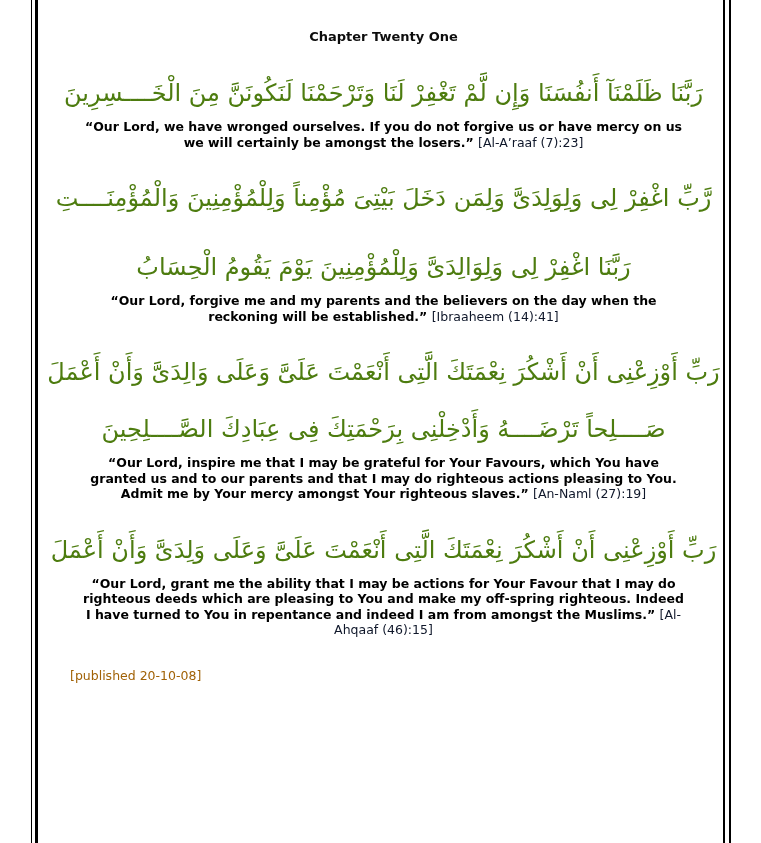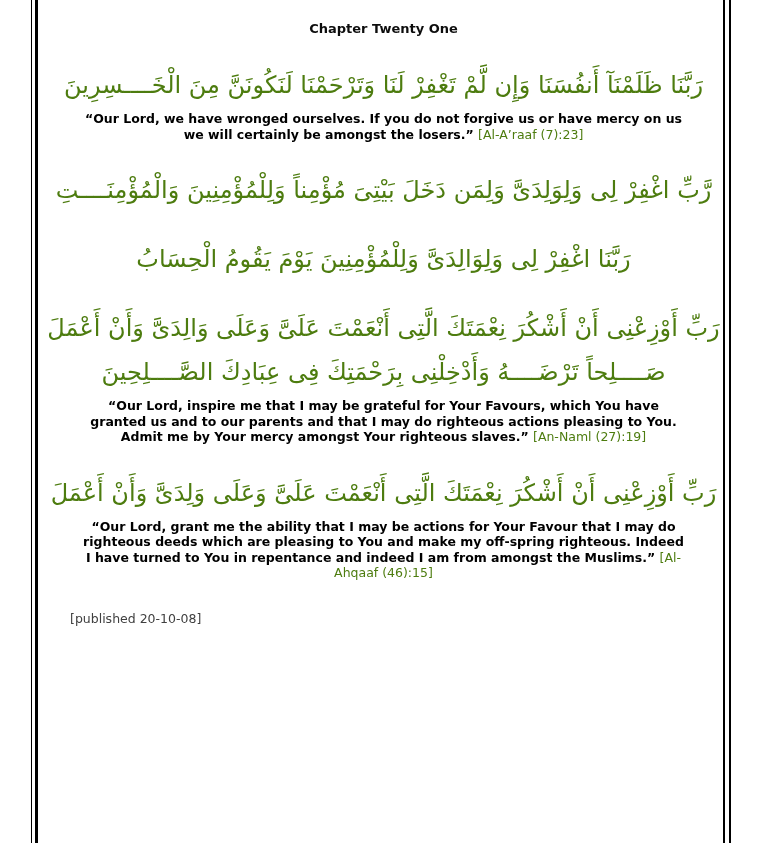--- a/index.html
+++ b/index.html
@@ -23,61 +23,61 @@
   }
   .l-outer { left: 31px; width: 1px; }
   .l-inner { left: 35px; width: 3px; }
   .r-inner { left: 723px; width: 2px; }
   .r-outer { left: 729px; width: 2px; }
 
   .content {
     position: absolute;
     left: 40px;
     right: 34px;
-    top: 8px;
+    top: 16px;
   }
   .title {
     margin-top: 12px;
     text-align: center;
     font-size: 13px;
     font-weight: bold;
     line-height: 17px;
     color: #0d0d0d;
   }
   .section .arabic {
     margin-top: 27px;
     text-align: center;
     direction: rtl;
     unicode-bidi: embed;
     font-size: 24px;
     line-height: 42px;
     color: #4d7c0f;
     font-family: "DejaVu Sans", sans-serif;
   }
   .section .arabic + .arabic {
-    margin-top: 2px;
+    margin-top: 15px;
   }
   .section .translation {
     margin: 5px auto 0 auto;
     width: 608px;
     text-align: center;
     font-size: 12.5px;
     line-height: 15.5px;
     font-weight: bold;
     color: #000000;
   }
   .section .translation .ref {
     font-weight: normal;
-    color: #4d7c0f;
+    color: #0f172a;
   }
   .published {
     margin: 30px 0 0 30px;
     font-size: 12.5px;
     font-weight: normal;
-    color: #404040;
+    color: #a16207;
   }
 </style>
 </head>
 <body>
 
 <div class="vline l-outer"></div>
 <div class="vline l-inner"></div>
 <div class="vline r-inner"></div>
 <div class="vline r-outer"></div>
 
@@ -91,20 +91,21 @@
     <div class="arabic" dir="rtl">رَبَّنَا ظَلَمْنَآ أَنفُسَنَا وَإِن لَّمْ تَغْفِرْ لَنَا وَتَرْحَمْنَا لَنَكُونَنَّ مِنَ الْخَــــسِرِينَ</div>
     <p class="translation"><span>“Our Lord, we have wronged ourselves. If you do not forgive us or have mercy on us we will certainly be amongst the losers.”</span> <span class="ref">[Al-A’raaf (7):23]</span></p>
   </div>
 
   <div class="section">
     <div class="arabic" dir="rtl">رَّبِّ اغْفِرْ لِى وَلِوَلِدَىَّ وَلِمَن دَخَلَ بَيْتِىَ مُؤْمِناً وَلِلْمُؤْمِنِينَ وَالْمُؤْمِنَــــتِ</div>
   </div>
 
   <div class="section">
     <div class="arabic" dir="rtl">رَبَّنَا اغْفِرْ لِى وَلِوَالِدَىَّ وَلِلْمُؤْمِنِينَ يَوْمَ يَقُومُ الْحِسَابُ</div>
+    <p class="translation"><span>“Our Lord, forgive me and my parents and the believers on the day when the reckoning will be established.”</span> <span class="ref">[Ibraaheem (14):41]</span></p>
   </div>
 
   <div class="section">
     <div class="arabic" dir="rtl">رَبِّ أَوْزِعْنِى أَنْ أَشْكُرَ نِعْمَتَكَ الَّتِى أَنْعَمْتَ عَلَىَّ وَعَلَى وَالِدَىَّ وَأَنْ أَعْمَلَ</div>
     <div class="arabic" dir="rtl">صَــــلِحاً تَرْضَــــهُ وَأَدْخِلْنِى بِرَحْمَتِكَ فِى عِبَادِكَ الصَّــــلِحِينَ</div>
     <p class="translation"><span>“Our Lord, inspire me that I may be grateful for Your Favours, which You have granted us and to our parents and that I may do righteous actions pleasing to You.  Admit me by Your mercy amongst Your righteous slaves.”</span> <span class="ref">[An-Naml (27):19]</span></p>
   </div>
 
   <div class="section">
     <div class="arabic" dir="rtl">رَبِّ أَوْزِعْنِى أَنْ أَشْكُرَ نِعْمَتَكَ الَّتِى أَنْعَمْتَ عَلَىَّ وَعَلَى وَلِدَىَّ وَأَنْ أَعْمَلَ</div>

